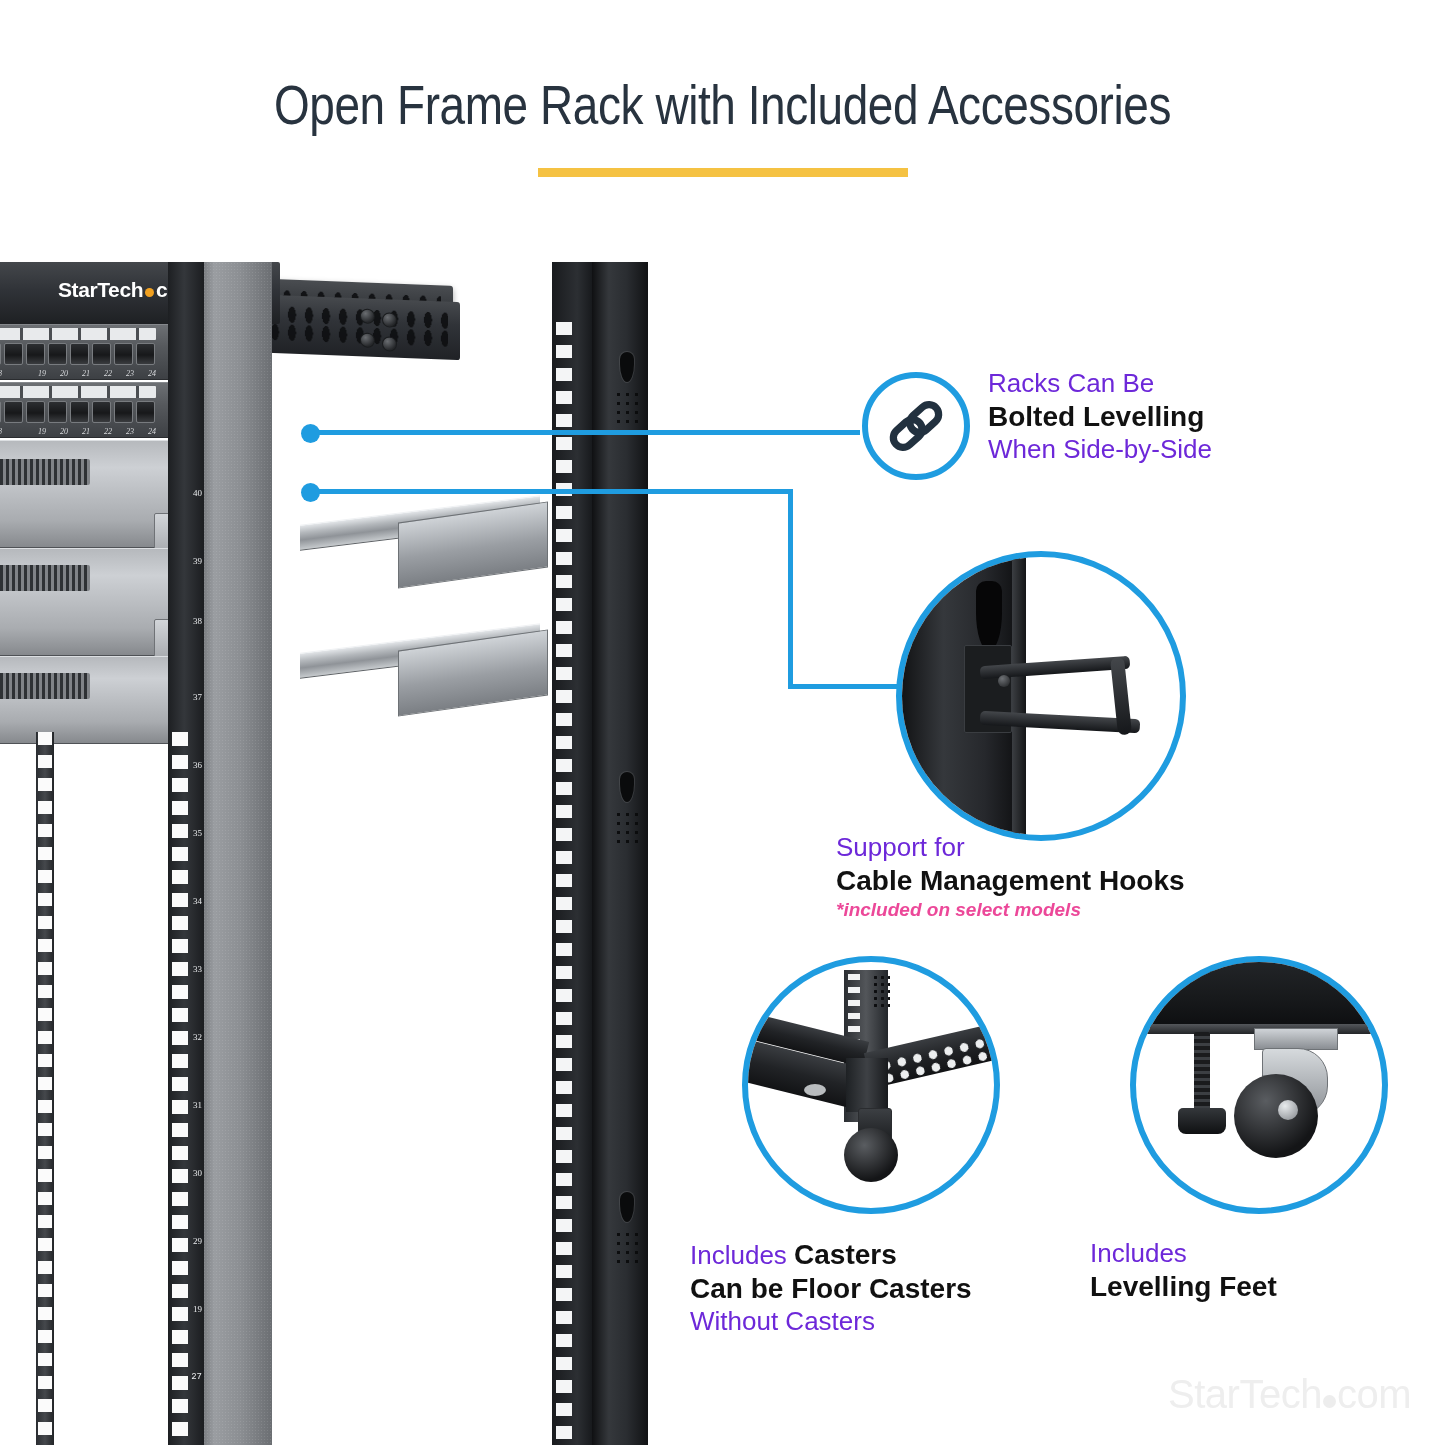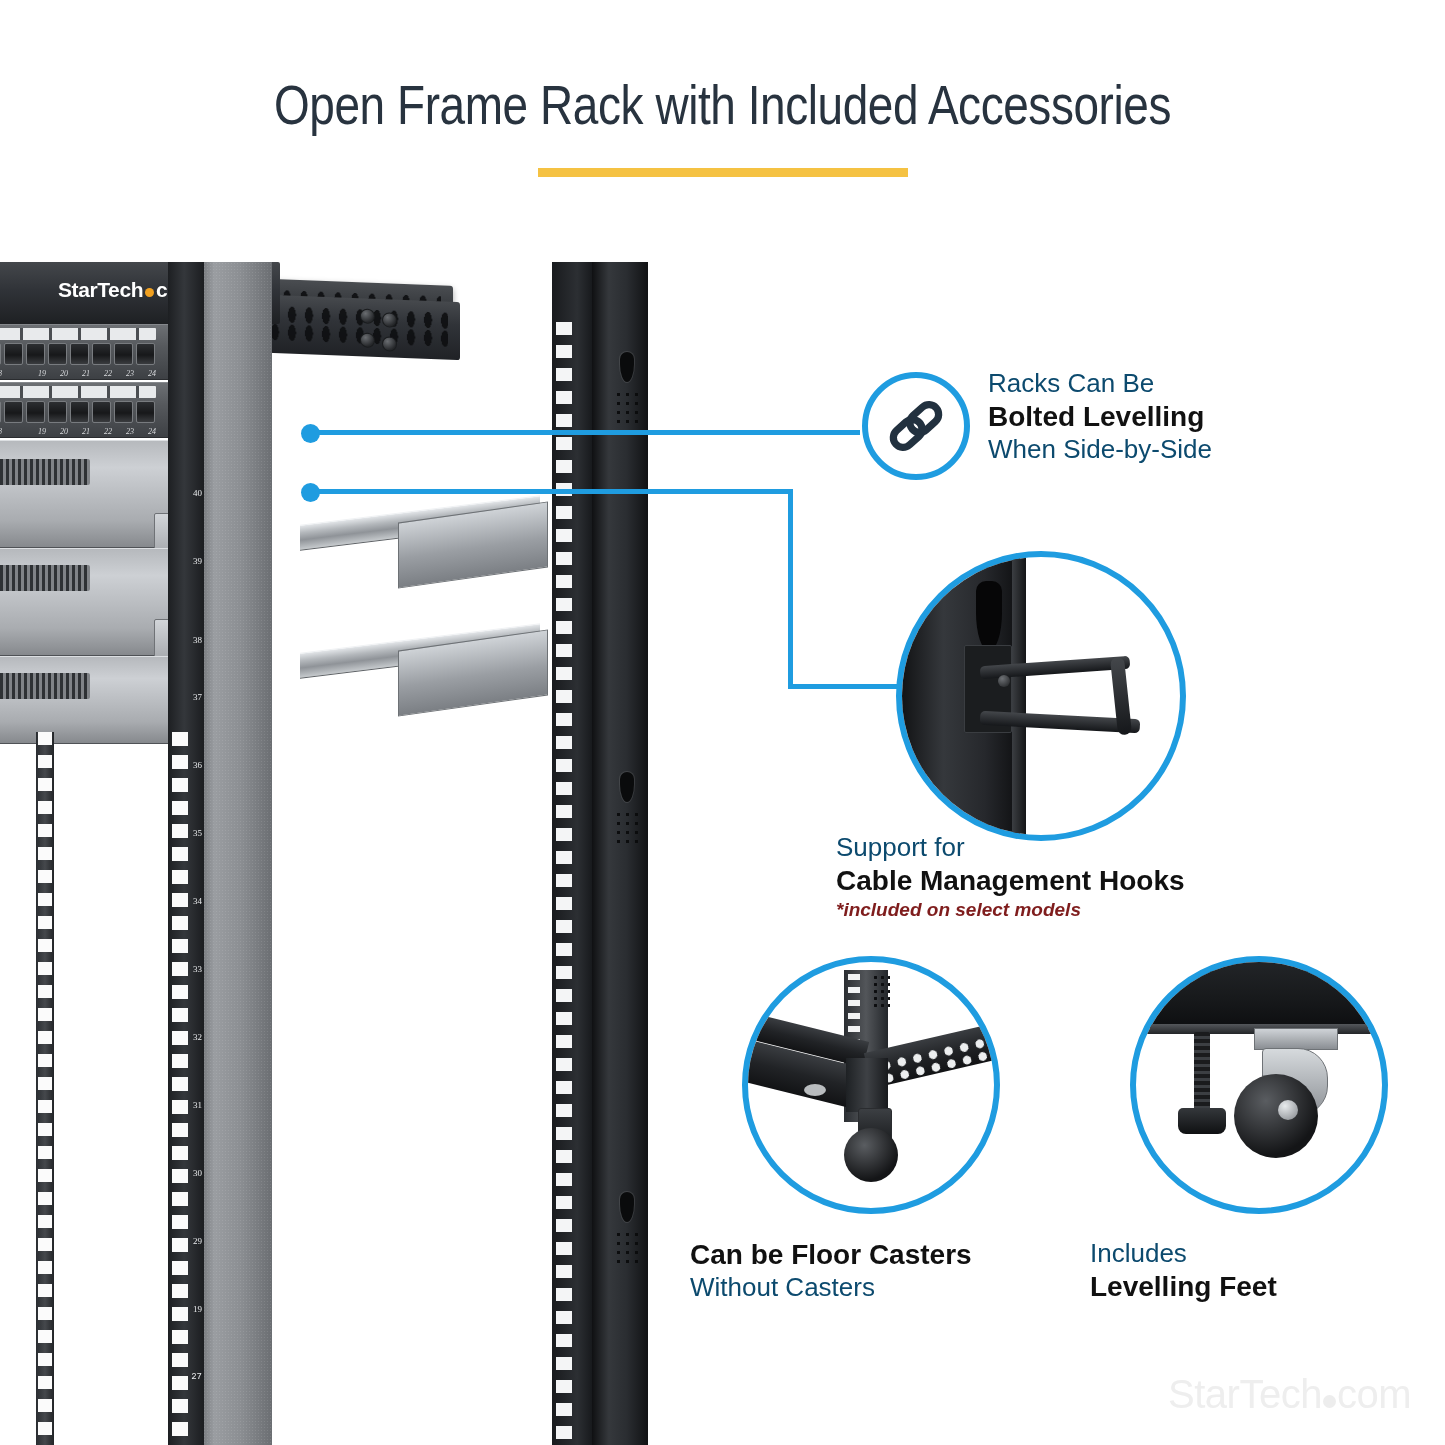--- a/index.html
+++ b/index.html
@@ -184,23 +184,23 @@
     background:#ffffff;
     overflow:hidden;
   }
 
   
   .chain-svg { position:absolute; left:50%; top:50%; transform:translate(-50%,-50%); }
 
   
   .callout-text { position:absolute; color:#1c1c1c; }
   .ct-line { line-height: 1.22; white-space: nowrap; }
-  .ct-light { font-weight: 300; font-size: 26px; color:#0c4a6e; }
+  .ct-light { font-weight: 300; font-size: 26px; color:#6d28d9; }
   .ct-bold  { font-weight: 700; font-size: 28px; color:#111111; }
-  .ct-ital  { font-weight: 700; font-style: italic; font-size: 19px; color:#7f1d1d; }
+  .ct-ital  { font-weight: 700; font-style: italic; font-size: 19px; color:#ec4899; }
 
   .center { text-align:left; }
 
   
   #watermark {
     position:absolute; right: 34px; bottom: 28px;
     font-size: 40px; font-weight: 400; color:#eeeeee;
     letter-spacing: -0.5px; white-space: nowrap;
     font-family:"Liberation Sans", sans-serif;
   }
@@ -352,21 +352,21 @@
       <div class="serv-handle" style="left:168px; top:70px; height:52px;"></div>
     </div>
     <div class="serv-face" style="left:-14px; top:394px; width:230px; height:88px;">
       <div class="vent-grill" style="left:8px; top:16px; width:96px; height:26px;"></div>
     </div>
 
     <div id="left-plate"></div>
     <div id="left-rail">
       <div class="u-num" style="top:226px;text-align:right;">40</div>
       <div class="u-num" style="top:294px;">39</div>
-      <div class="u-num" style="top:373px;">38</div>
+      <div class="u-num" style="top:354px;">38</div>
       <div class="u-num" style="top:430px;">37</div>
       <div class="u-num" style="top:498px;">36</div>
       <div class="u-num" style="top:566px;">35</div>
       <div class="u-num" style="top:634px;">34</div>
       <div class="u-num" style="top:702px;">33</div>
       <div class="u-num" style="top:770px;">32</div>
       <div class="u-num" style="top:838px;">31</div>
       <div class="u-num" style="top:906px;">30</div>
       <div class="u-num" style="top:974px;">29</div>
       <div class="u-num" style="top:1042px;">19</div>
@@ -468,20 +468,23 @@
     <div style="position:absolute; left:98px; top:96px; width:42px; height:54px;
                 background:linear-gradient(90deg,#1e2124,#3e4145,#181a1d);"></div>
 
     <div class="caster-brkt" style="left:110px; top:146px; width:34px; height:40px; border-radius:3px;
                 background:linear-gradient(180deg,#3c3f43,#16181a); border-color:#2a2c2f;"></div>
     <div class="caster-wheel" style="left:96px; top:166px; width:54px; height:54px;"></div>
     <div style="position:absolute; left:56px; top:122px; width:22px; height:12px; border-radius:50%;
                 background:#d6d9dc; opacity:.85;"></div>
   </div>
   <div class="callout-text center" style="left:690px; top:1238px; width:360px;">
+    <div class="ct-line">
+      <span class="ct-light">Includes </span><span class="ct-bold">Casters</span>
+    </div>
     <div class="ct-line ct-bold">Can be Floor Casters</div>
     <div class="ct-line ct-light">Without Casters</div>
   </div>
 
   <div class="circle-ring" style="left:1130px; top:956px; width:258px; height:258px;">
 
     <div class="top-plate" style="left:-40px; top:-30px; width:340px; height:96px; border-radius:0 0 6px 6px;"></div>
     <div style="position:absolute; left:-40px; top:62px; width:340px; height:10px;
                 background:linear-gradient(180deg,#54575b,#232528);"></div>
 

